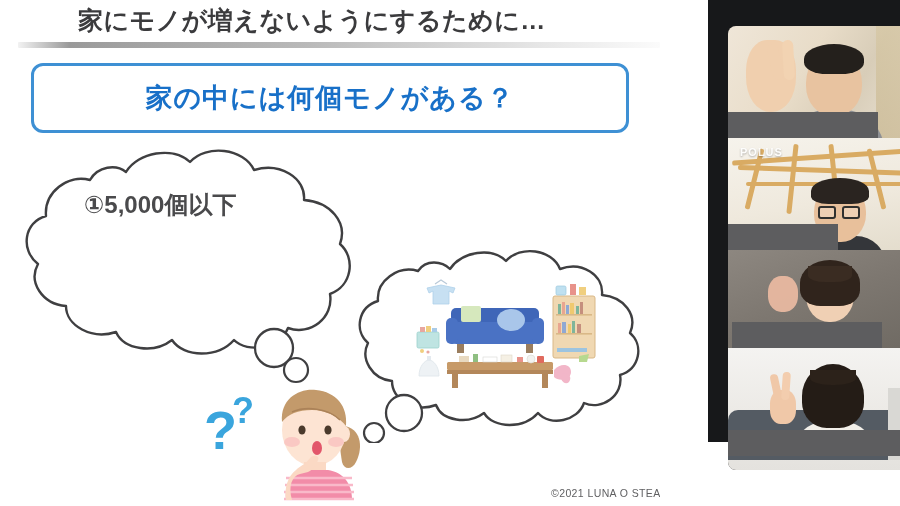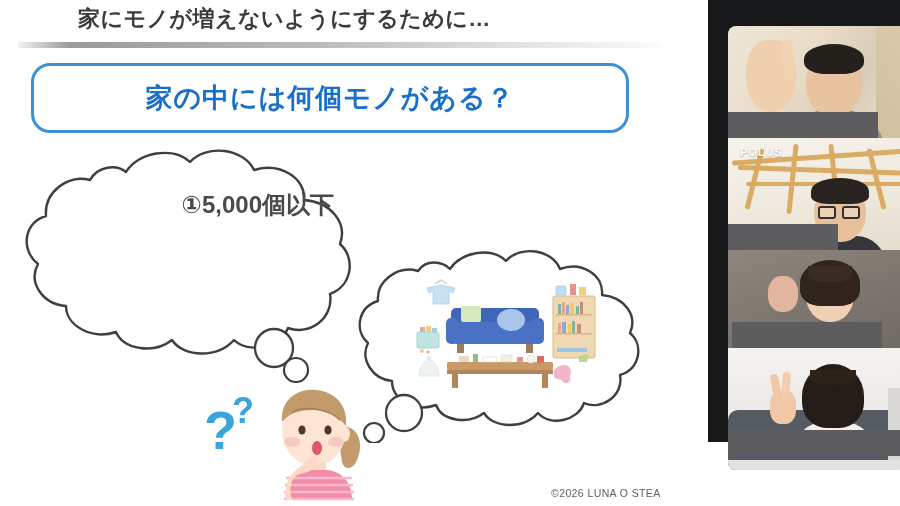--- a/index.html
+++ b/index.html
@@ -11,49 +11,49 @@
   }
 
   
   #slide {
     position:absolute; left:0; top:0; width:660px; height:506px;
     background:#ffffff; overflow:hidden;
   }
 
   #slide-title {
     position:absolute; left:78px; top:4px;
-    font-size:22px; font-weight:bold; color:#3b3b3d;
+    font-size:25px; font-weight:bold; color:#3b3b3d;
     letter-spacing:0.5px; white-space:nowrap;
   }
 
   #title-divider {
     position:absolute; left:18px; top:42px; width:642px; height:6px;
     background:linear-gradient(to right,#f2f2f2 0%,#9a9a9a 8%,#b9b9b9 45%,#e7e7e7 82%,#fbfbfb 100%);
     border-radius:1px;
   }
 
   #question-box {
     position:absolute; left:31px; top:63px; width:598px; height:70px;
-    border:3px solid #3e90d4; border-radius:19px; background:#ffffff;
+    border:3px solid #3e90d4; border-radius:12px; background:#ffffff;
     display:flex; align-items:center; justify-content:center;
   }
   #question-box-text {
     font-size:27px; font-weight:bold; color:#1870c8;
     letter-spacing:1px; white-space:nowrap;
   }
 
   
   .cloud-svg { position:absolute; pointer-events:none; }
   #cloud-left-svg { left:8px; top:140px; width:360px; height:240px; }
   #cloud-right-svg { left:352px; top:243px; width:300px; height:200px; }
 
   
   #options {
     position:absolute; left:84px; top:190px; width:250px;
-    display:flex; flex-direction:column; gap:1px;text-align:right;
+    display:flex; flex-direction:column; gap:1px;
   }
   .option-line {
     font-size:24px; font-weight:bold; color:#4a4a4c;
     line-height:1.28; white-space:nowrap; letter-spacing:0px;
   }
 
   
   #room-illustration { position:absolute; left:413px; top:278px; width:185px; height:115px; }
 
   
@@ -305,21 +305,21 @@
       <line x1="24" y1="96" x2="90" y2="96"></line>
       <line x1="23" y1="103" x2="91" y2="103"></line>
       <line x1="22" y1="110" x2="92" y2="110"></line>
       <line x1="22" y1="117" x2="92" y2="117"></line>
     </g>
 
     <path d="M30,118 C26,104 30,94 38,92 L46,90 C50,88 54,84 56,78
              C58,74 52,72 48,76 C44,82 38,84 34,88 C26,94 22,106 24,118 Z" fill="#fbd9c4"></path>
   </svg>
 
-  <div id="copyright">©2026 LUNA O STEA</div>
+  <div id="copyright">©2021 LUNA O STEA</div>
 </div>
 
 <div id="video-panel">
 
   <div class="video-tile" id="tile-0">
     <div class="tile-bg" id="bg-0">
       <div class="t0-wall"></div>
       <div class="t0-hand">
         <div class="t0-f1"></div>
           <div class="t0-f2"></div>

